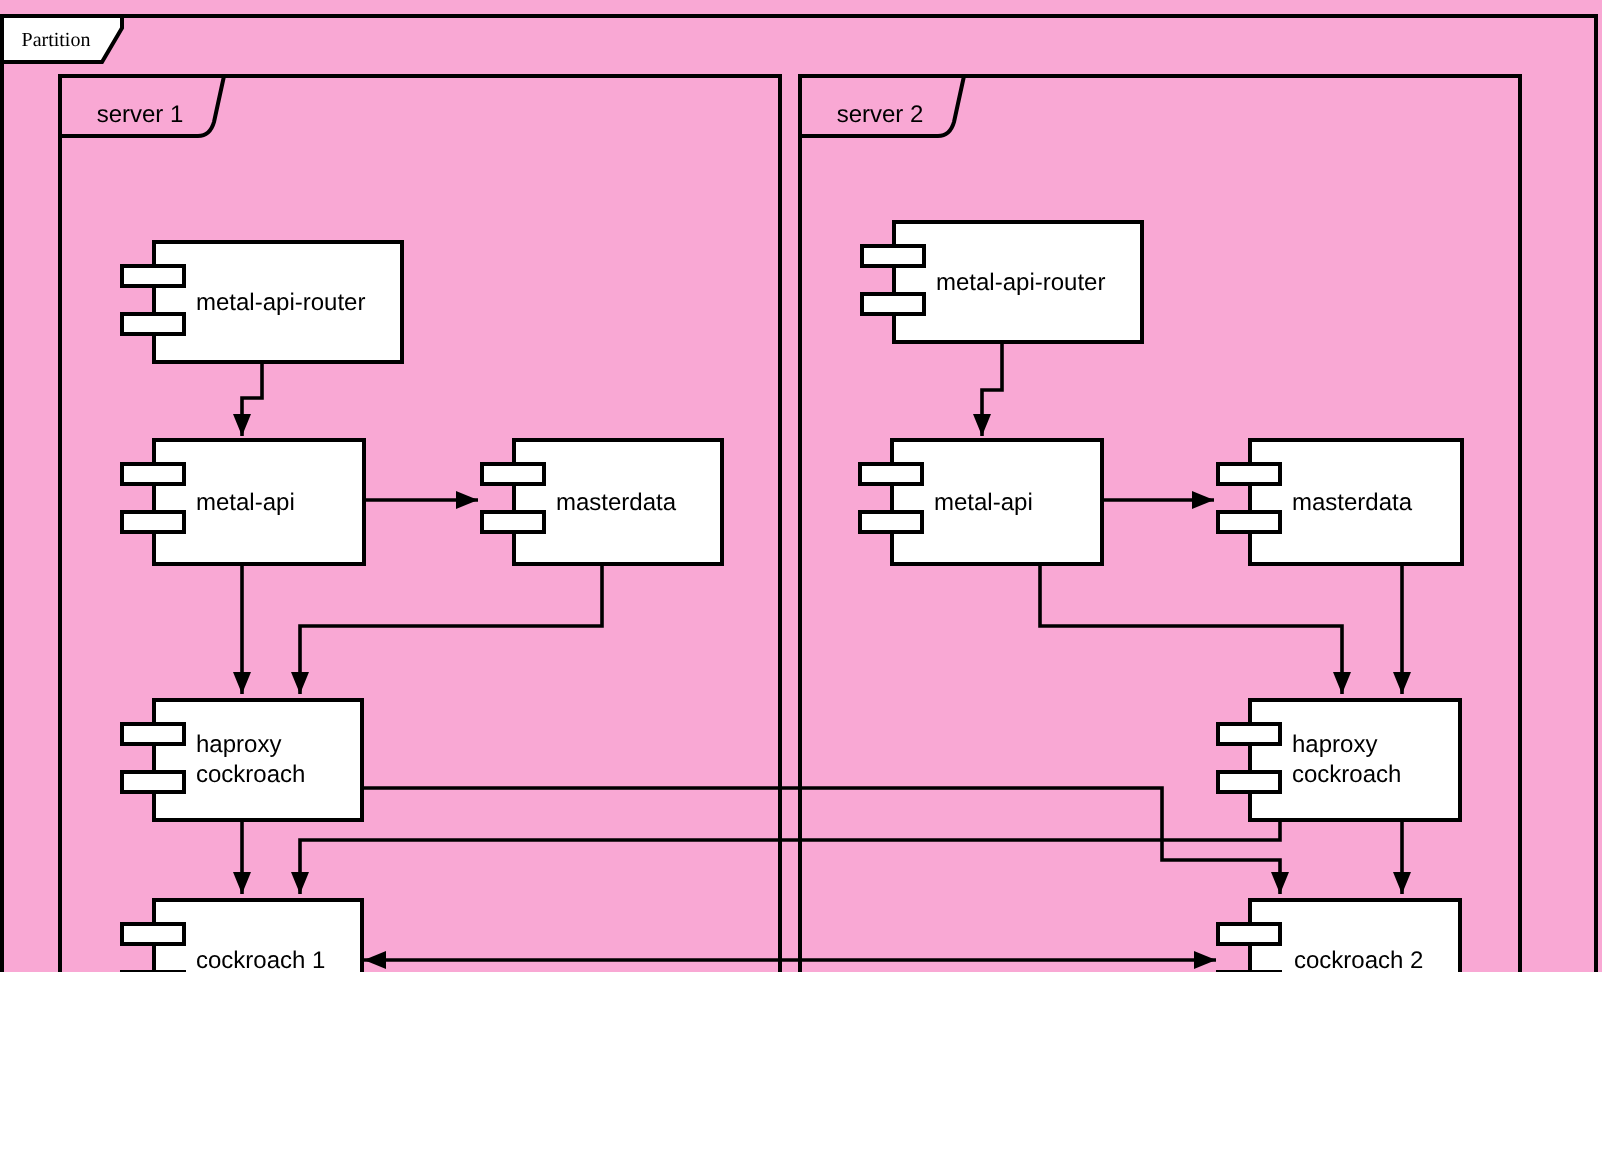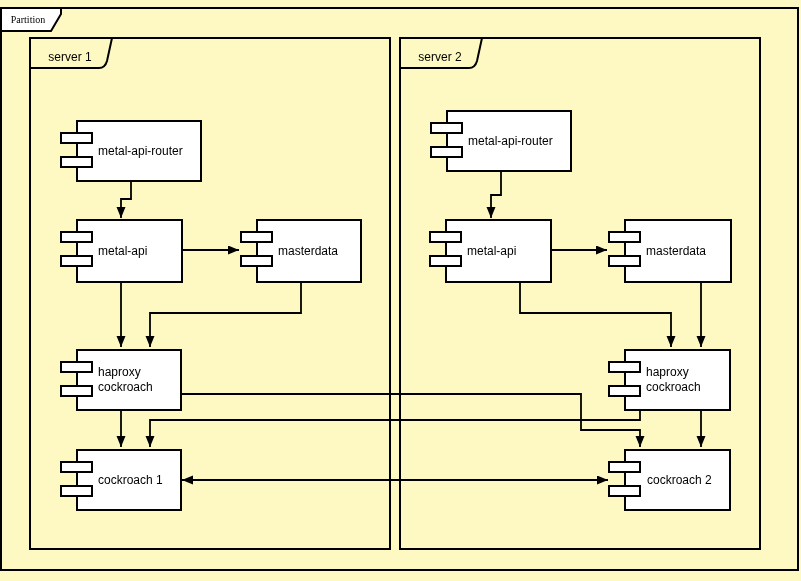--- a/index.html
+++ b/index.html
@@ -1,16 +1,16 @@
 <!DOCTYPE html>
 <html><head>
 <meta charset="utf-8">
 <style>
   html, body { margin: 0; padding: 0; background: #ffffff; }
-  .canvas { position: relative; width: 801px; height: 581px; background: #fef9c3; overflow: hidden; }
+  .canvas { position: relative; width: 801px; height: 486px; background: #f9a8d4; overflow: hidden; }
   svg { display: block; }
   .shape { fill: #ffffff; stroke: #000000; stroke-width: 2; }
   .frame { fill: none; stroke: #000000; stroke-width: 2; }
   .tabline { fill: none; stroke: #000000; stroke-width: 2; }
   .edge { fill: none; stroke: #000000; stroke-width: 1.8; }
   text { font-family: "Liberation Sans", sans-serif; font-size: 12px; fill: #000000; }
   text.serif { font-family: "Liberation Serif", serif; font-size: 10px; }
   .mid { text-anchor: middle; }
 </style>
 </head>

